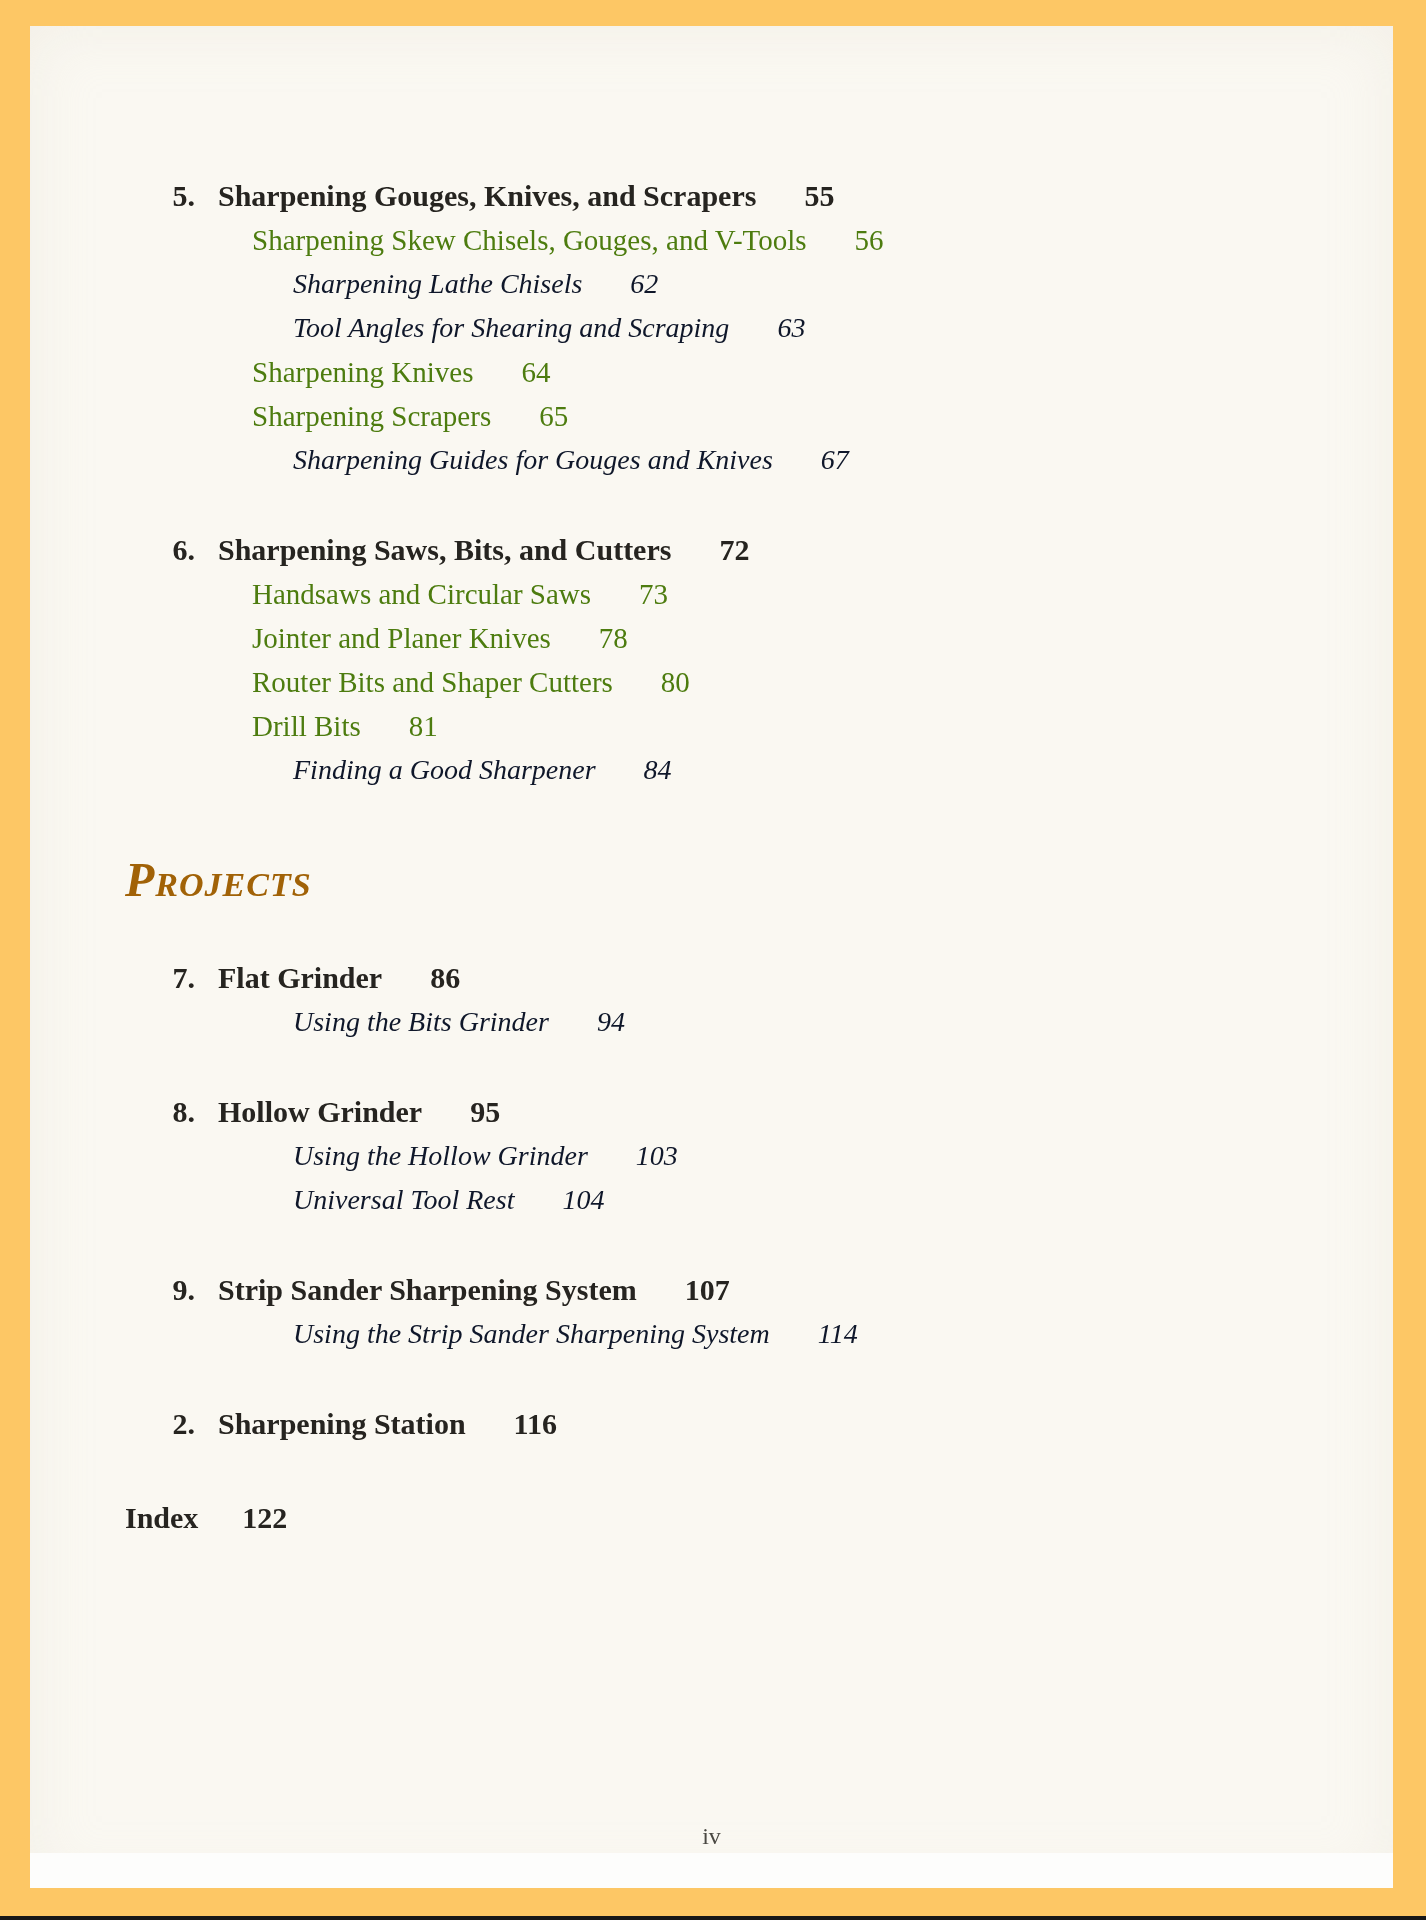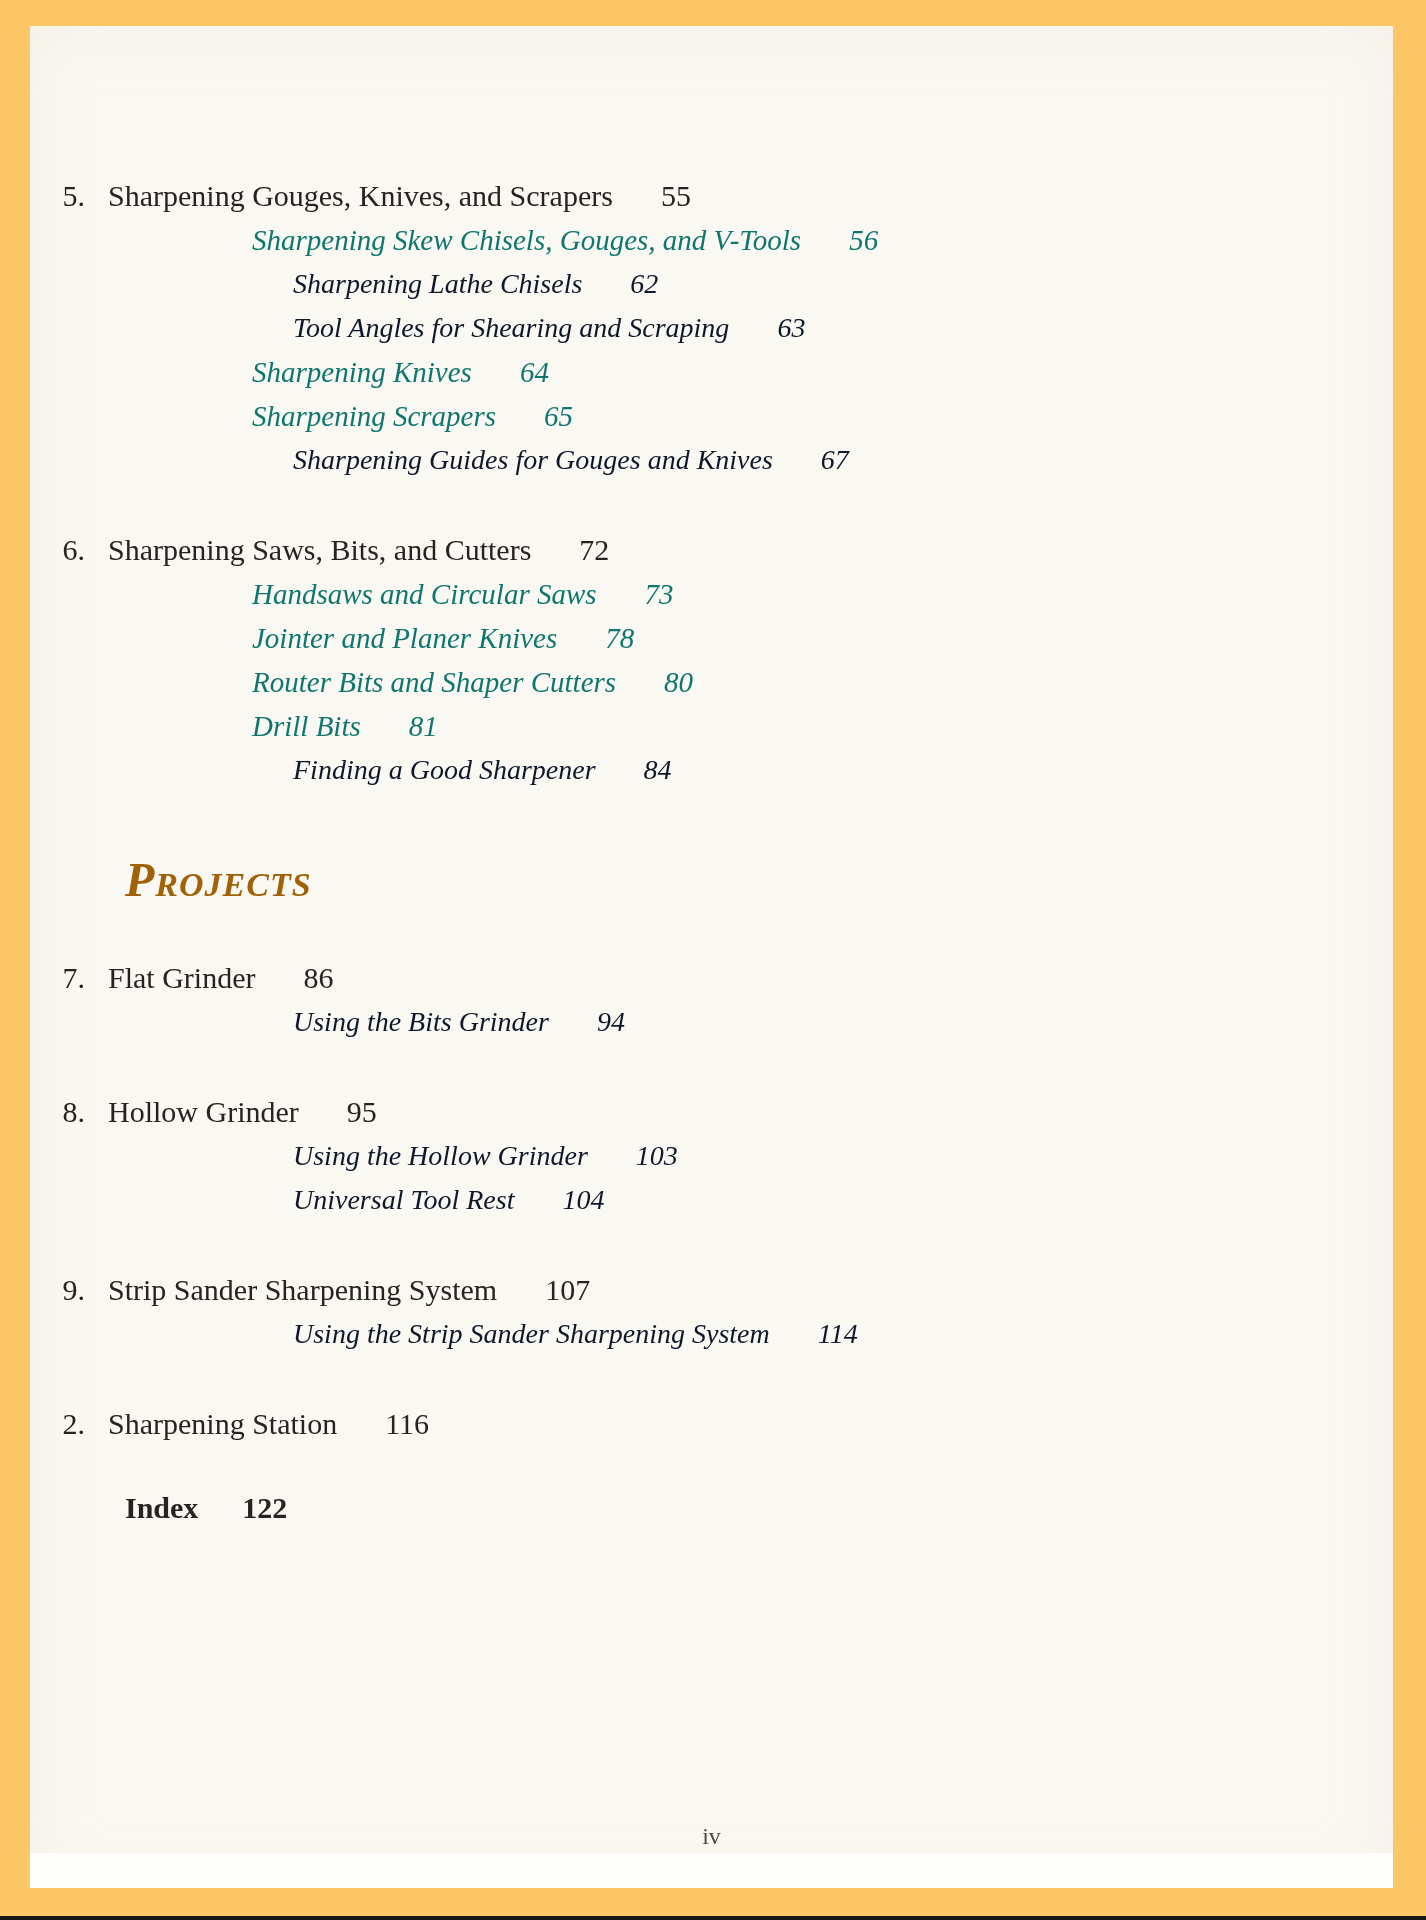--- a/index.html
+++ b/index.html
@@ -39,51 +39,52 @@
     padding-top: 148px;
     color: #3c3a33;
   }
   .row {
     line-height: 44px;
     font-size: 29px;
     white-space: nowrap;
   }
   .row .pg { margin-left: 48px; }
   .chapter {
-    font-weight: normal;
+    font-weight: bold;
     font-size: 30px;
     color: #262420;
+    padding-left: 110px;
   }
   .chapter .num {
     display: inline-block;
     width: 55px;
     text-align: right;
     margin-right: 23px;
   }
-  .sub { padding-left: 222px; color: #0f766e; font-style: italic; }
+  .sub { padding-left: 222px; color: #4d7c0f; }
   .subsub {
     padding-left: 263px;
     font-style: italic;
     font-size: 28px;
     color: #0f172a;
   }
   .group { margin-top: 46px; }
   .group:first-child { margin-top: 0; }
   .part-heading {
     margin: 58px 10px 45px 95px;
     font-size: 48px;
     line-height: 60px;
     font-weight: bold;
     font-variant: small-caps;
     letter-spacing: 1px;
     color: #a16207;
     font-style: italic;
   }
   .index-row {
-    margin-top: 40px;
+    margin-top: 50px;
     padding-left: 95px;
     font-weight: bold;
     font-size: 30px;
     color: #262420;
   }
   .index-row .pg { margin-left: 44px; }
   .folio {
     position: absolute;
     left: 0;
     top: 1790px;

